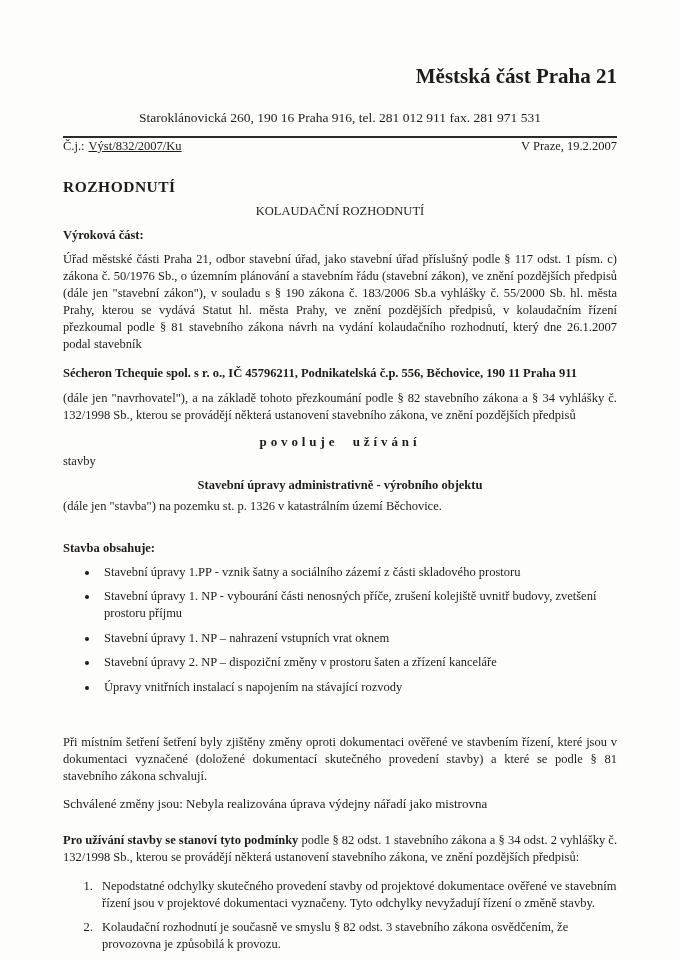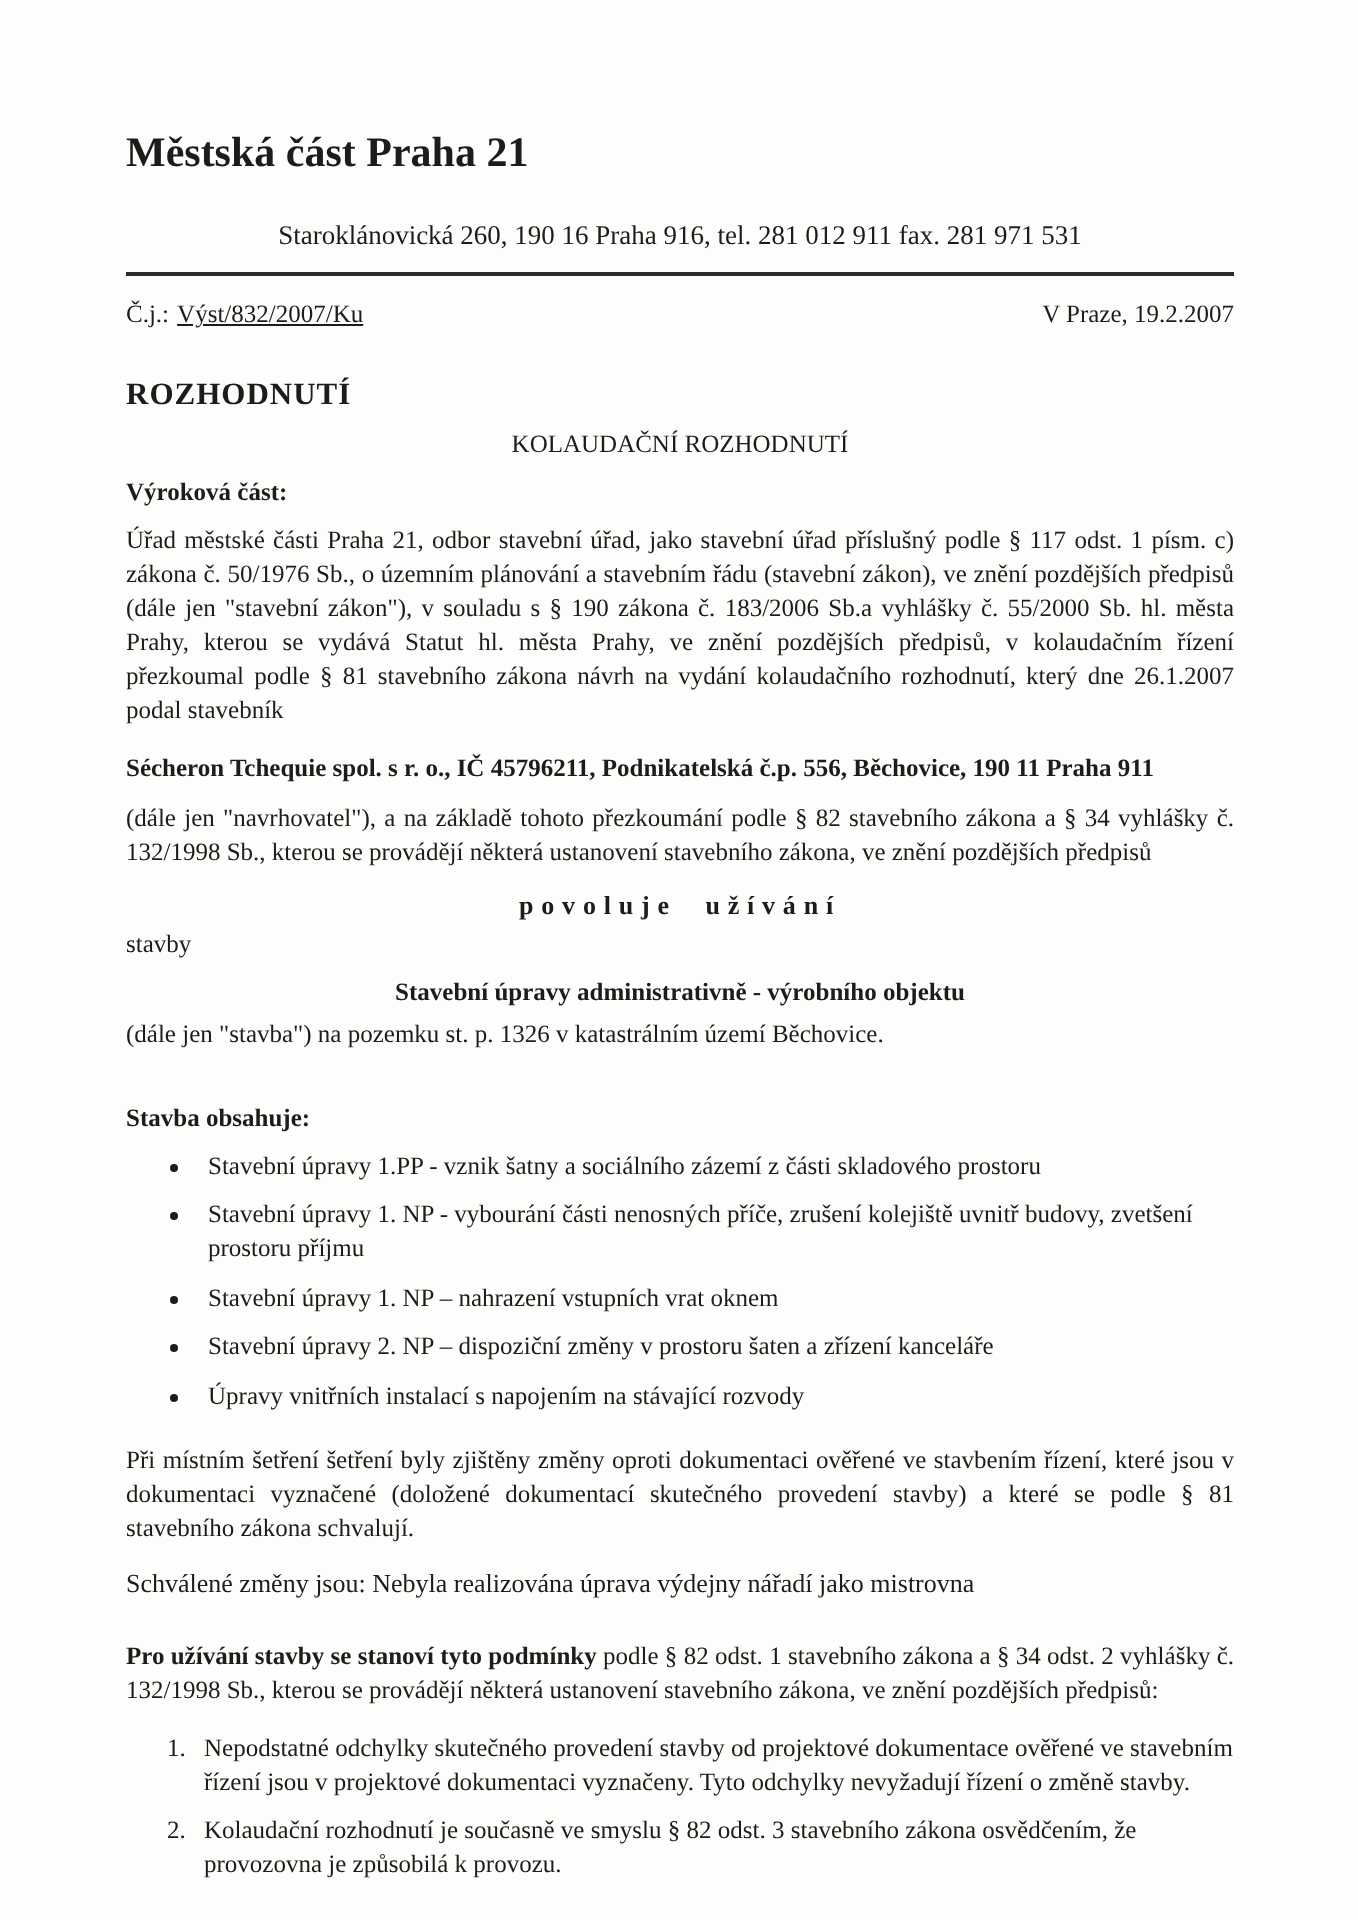--- a/index.html
+++ b/index.html
@@ -7,27 +7,27 @@
     width: 679px; height: 960px;
     background: #fdfdfb;
     box-sizing: border-box;
     padding: 64px 62px 0 63px;
     font-family: "Liberation Serif", "DejaVu Serif", serif;
     color: #1d1c1a;
     position: relative;
     overflow: hidden;
   }
   
-  .lh-title { text-align: left; font-weight: bold; font-size: 21px; line-height: 24px; }
+  .lh-title { text-align: right; font-weight: bold; font-size: 21px; line-height: 24px; }
   .lh-sub   { text-align: center; font-size: 19px; line-height: 25px; margin-top: 2px; }
   .lh-addr  { text-align: center; font-size: 13.5px; line-height: 18px; margin-top: 21px; }
   hr.rule { border: none; border-top: 2px solid #2c2b29; margin: 9px 0 0 0; }
 
   
-  .meta-row { display: flex; justify-content: space-between; align-items: center; margin-top: 11px; font-size: 12.5px; line-height: 16px; }
+  .meta-row { display: flex; justify-content: space-between; align-items: center; font-size: 12.5px; line-height: 16px; }
   .ref-num { text-decoration: underline; margin-left: 4px; }
   .redaction {
     display: inline-block; width: 183px; height: 15px;
     background-color: #46443f;
     background-image: repeating-linear-gradient(90deg, rgba(255,255,255,0.07) 0 3px, rgba(0,0,0,0.10) 3px 6px),
                       repeating-linear-gradient(0deg, rgba(255,255,255,0.05) 0 2px, rgba(0,0,0,0.07) 2px 4px);
     vertical-align: -3px; margin-left: 4px;
   }
 
   
@@ -40,21 +40,21 @@
   .center-bold { text-align: left; font-weight: bold; font-size: 12.5px; line-height: 17px; margin-top: 12px; }
   .spread { text-align: center; font-weight: bold; font-size: 13px; letter-spacing: 0.30em; word-spacing: 0.55em; margin-top: 10px; }
   .plain-line { font-size: 12.5px; line-height: 17px; margin-top: 3px; }
   .proj-title { text-align: center; font-weight: bold; font-size: 12.5px; margin-top: 8px; }
   .proj-loc { font-size: 12.5px; margin-top: 6px; }
 
   .label-bold { font-weight: bold; font-size: 12.5px; margin-top: 27px; }
   ul.contains { margin: 5px 0 0 0; padding-left: 36px; font-size: 12.5px; line-height: 17px; }
   ul.contains li { margin-top: 7.5px; padding-left: 5px; }
 
-  .gap-top { margin-top: 15px; }
+  .gap-top { margin-top: 38px; }
   .changes { font-size: 13px; line-height: 17px; margin-top: 10px; }
 
   .cond-lead { font-size: 12.5px; line-height: 17px; text-align: justify; margin-top: 20px; }
   .cond-lead b { font-weight: bold; }
   ol.conditions { margin: 5px 0 0 0; padding-left: 33px; font-size: 12.5px; line-height: 17px; }
   ol.conditions li { margin-top: 7px; padding-left: 6px; }
 </style>
 </head>
 <body>
 

